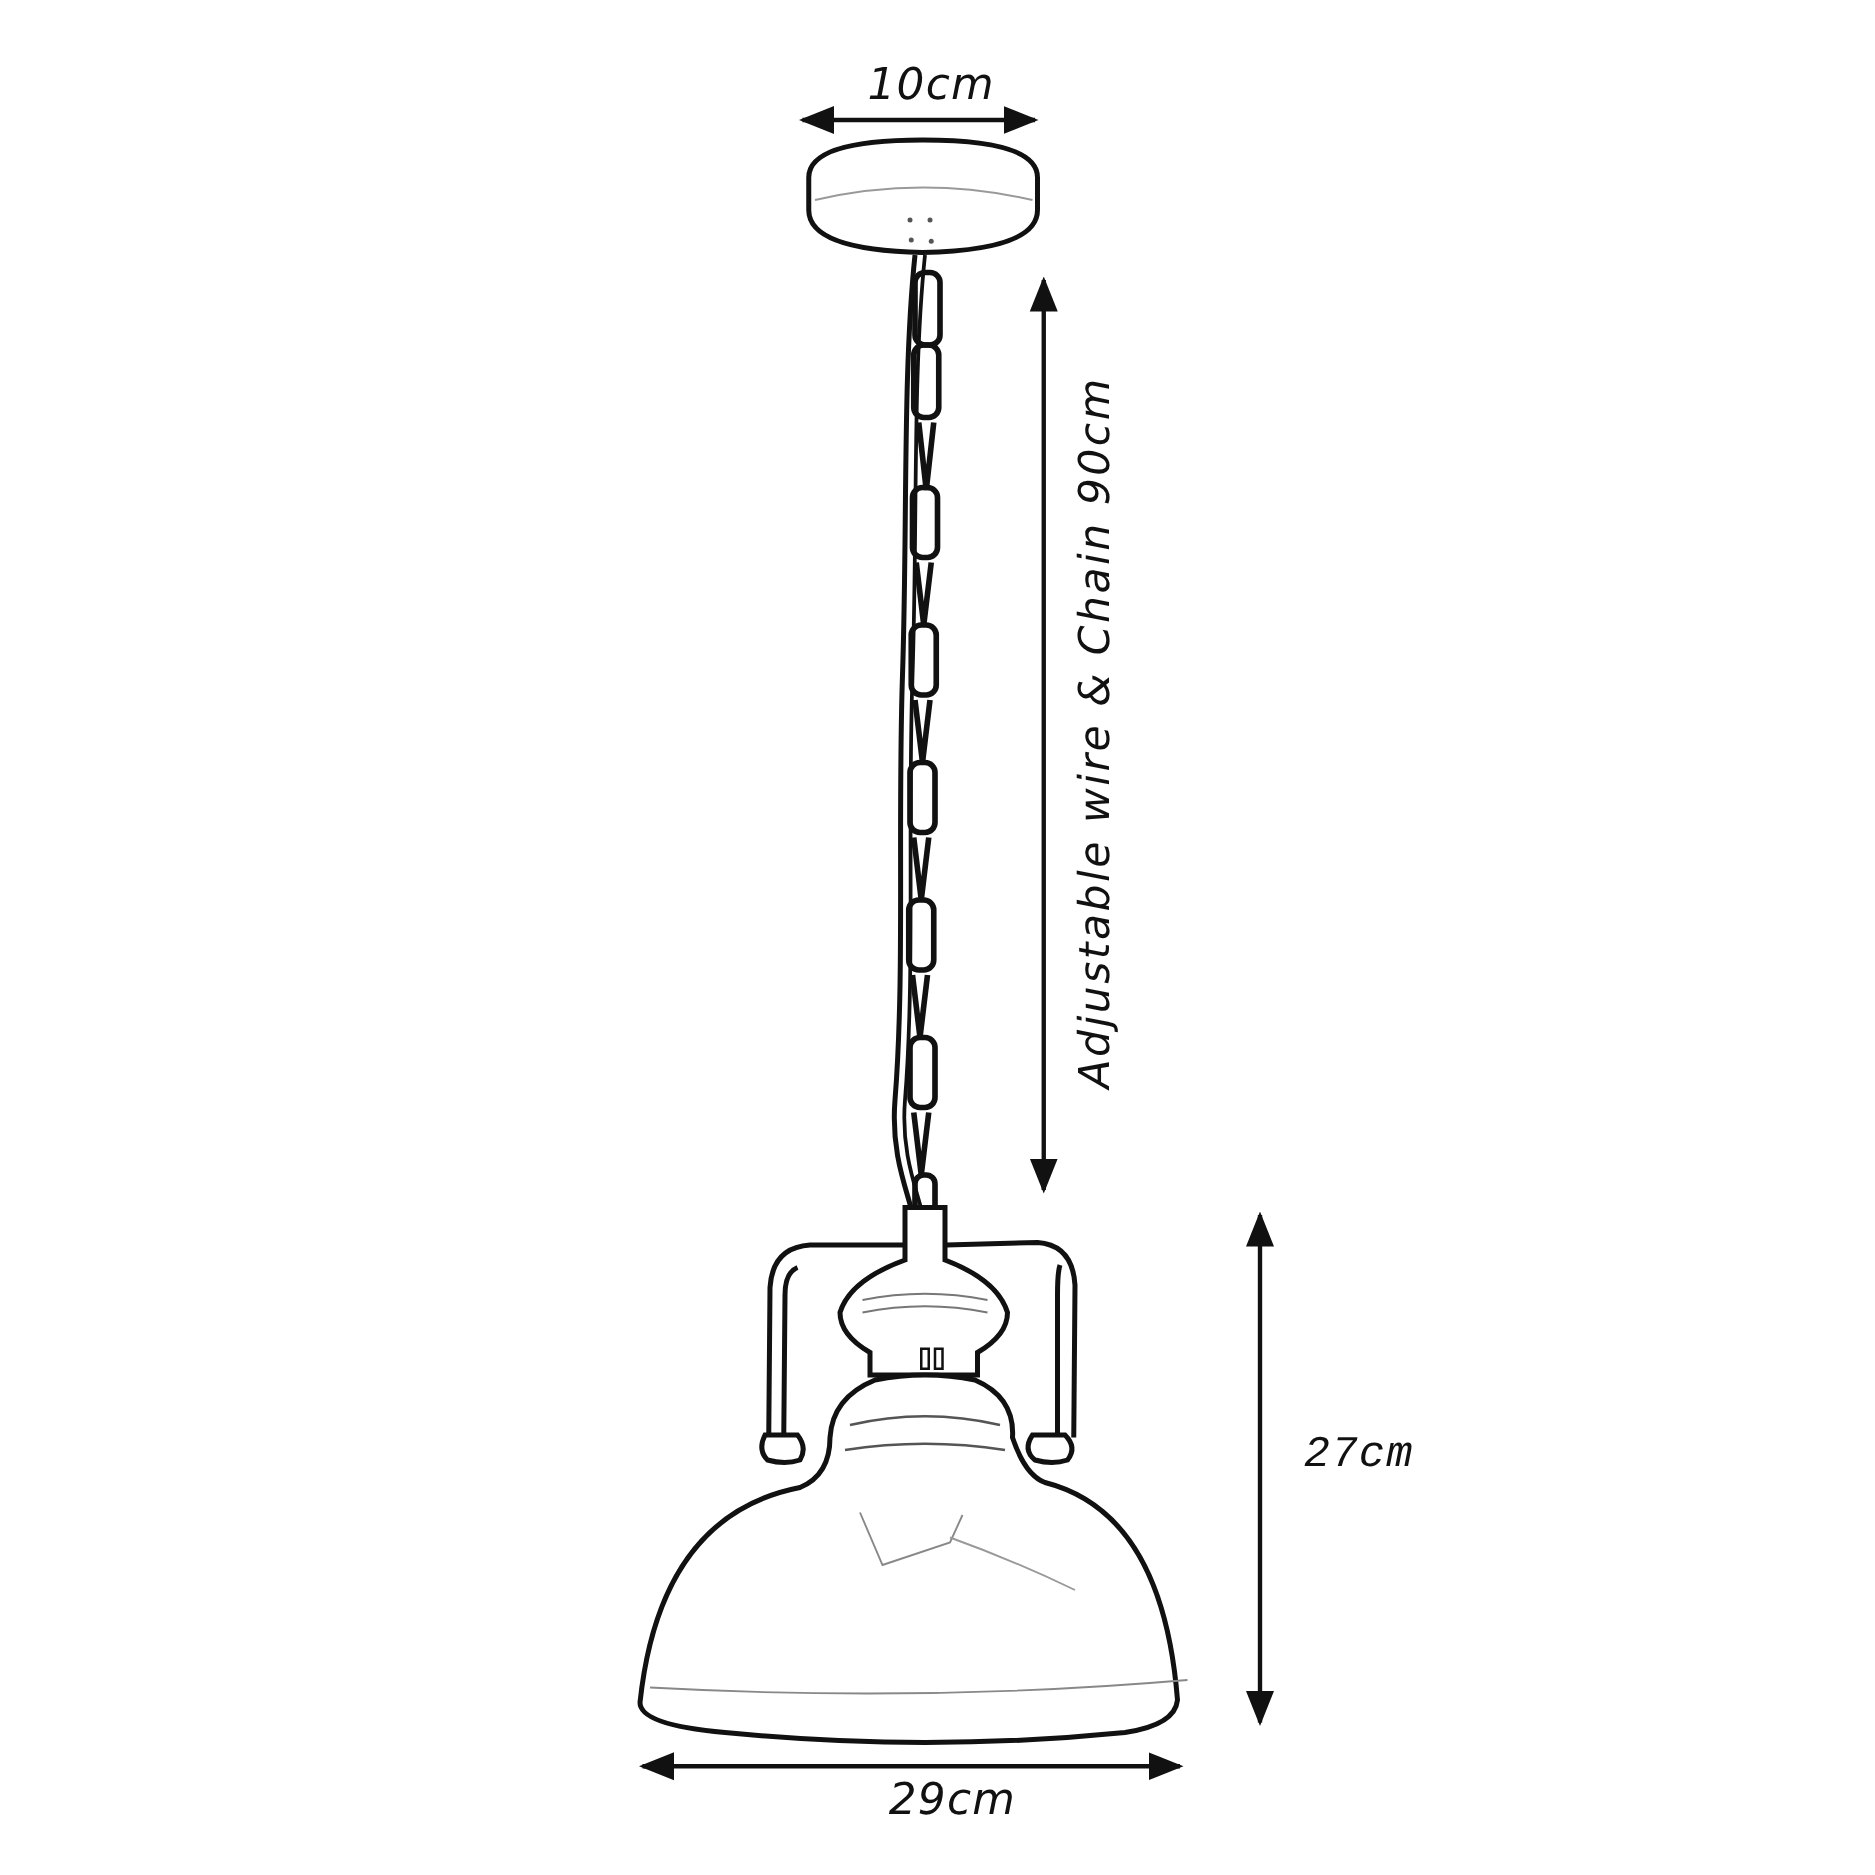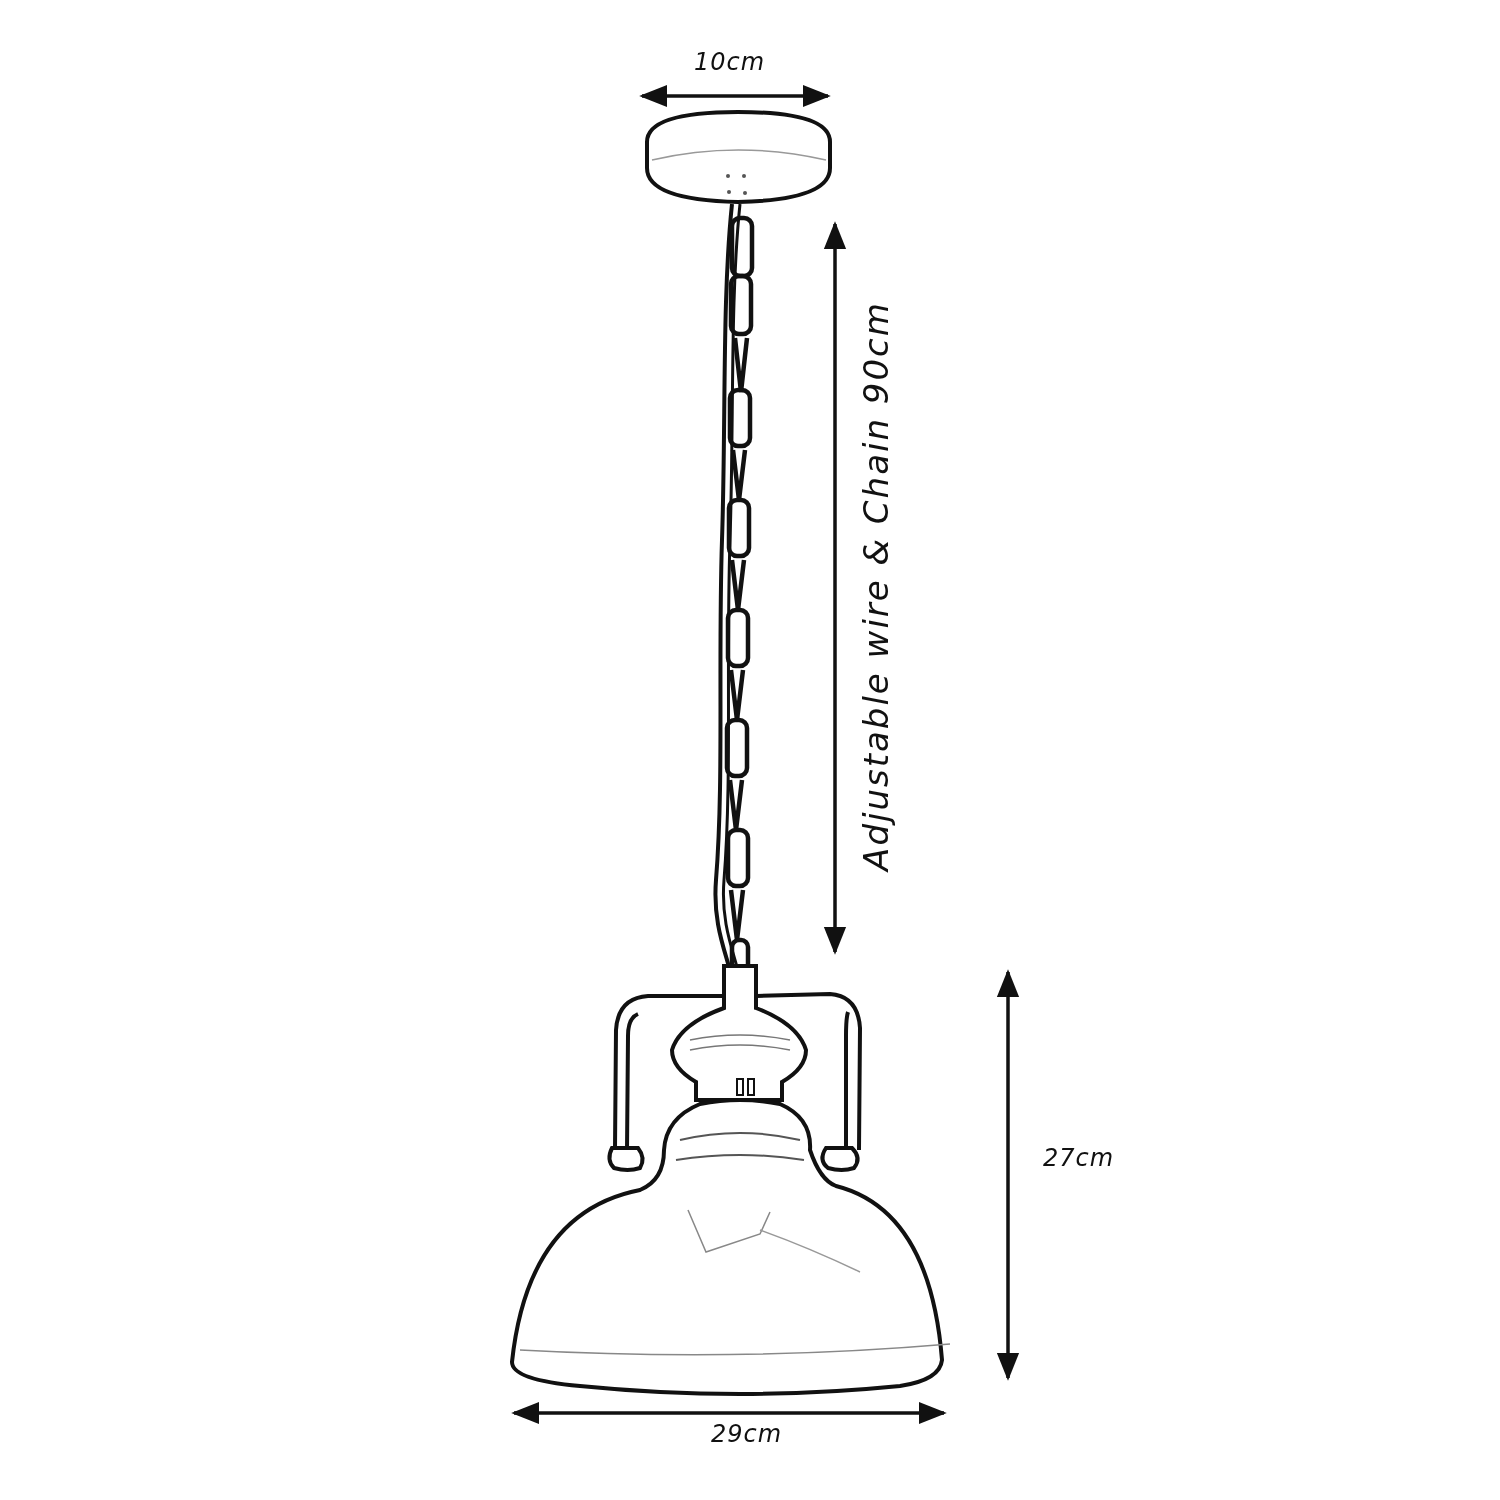--- a/index.html
+++ b/index.html
@@ -3,27 +3,27 @@
   <meta charset="utf-8">
   <style>
     html, body { margin: 0; padding: 0; background: #ffffff; }
     body { width: 1500px; height: 1500px; position: relative; overflow: hidden; }
     .canvas { position: absolute; left: 0; top: 0; width: 1500px; height: 1500px; }
     .label {
       position: absolute;
       font-family: "DejaVu Sans", sans-serif;
       font-style: italic;
       color: #111111;
-      font-size: 24px;
+      font-size: 35px;
       letter-spacing: 1px;
       white-space: nowrap;
     }
     .label-top { left: 694px; top: 48px; }
     .label-bottom { left: 711px; top: 1420px; }
-    .label-right { left: 1043px; top: 1144px; }
+    .label-right { left: 1043px; top: 1144px; font-family: Liberation Mono, monospace; }
     .label-vertical {
       left: 876px; top: 586px;
       transform: translate(-50%, -50%) rotate(-90deg);
       transform-origin: center center;
       font-size: 34px;
       letter-spacing: 2px;
     }
   </style>
 </head>
 <body>

